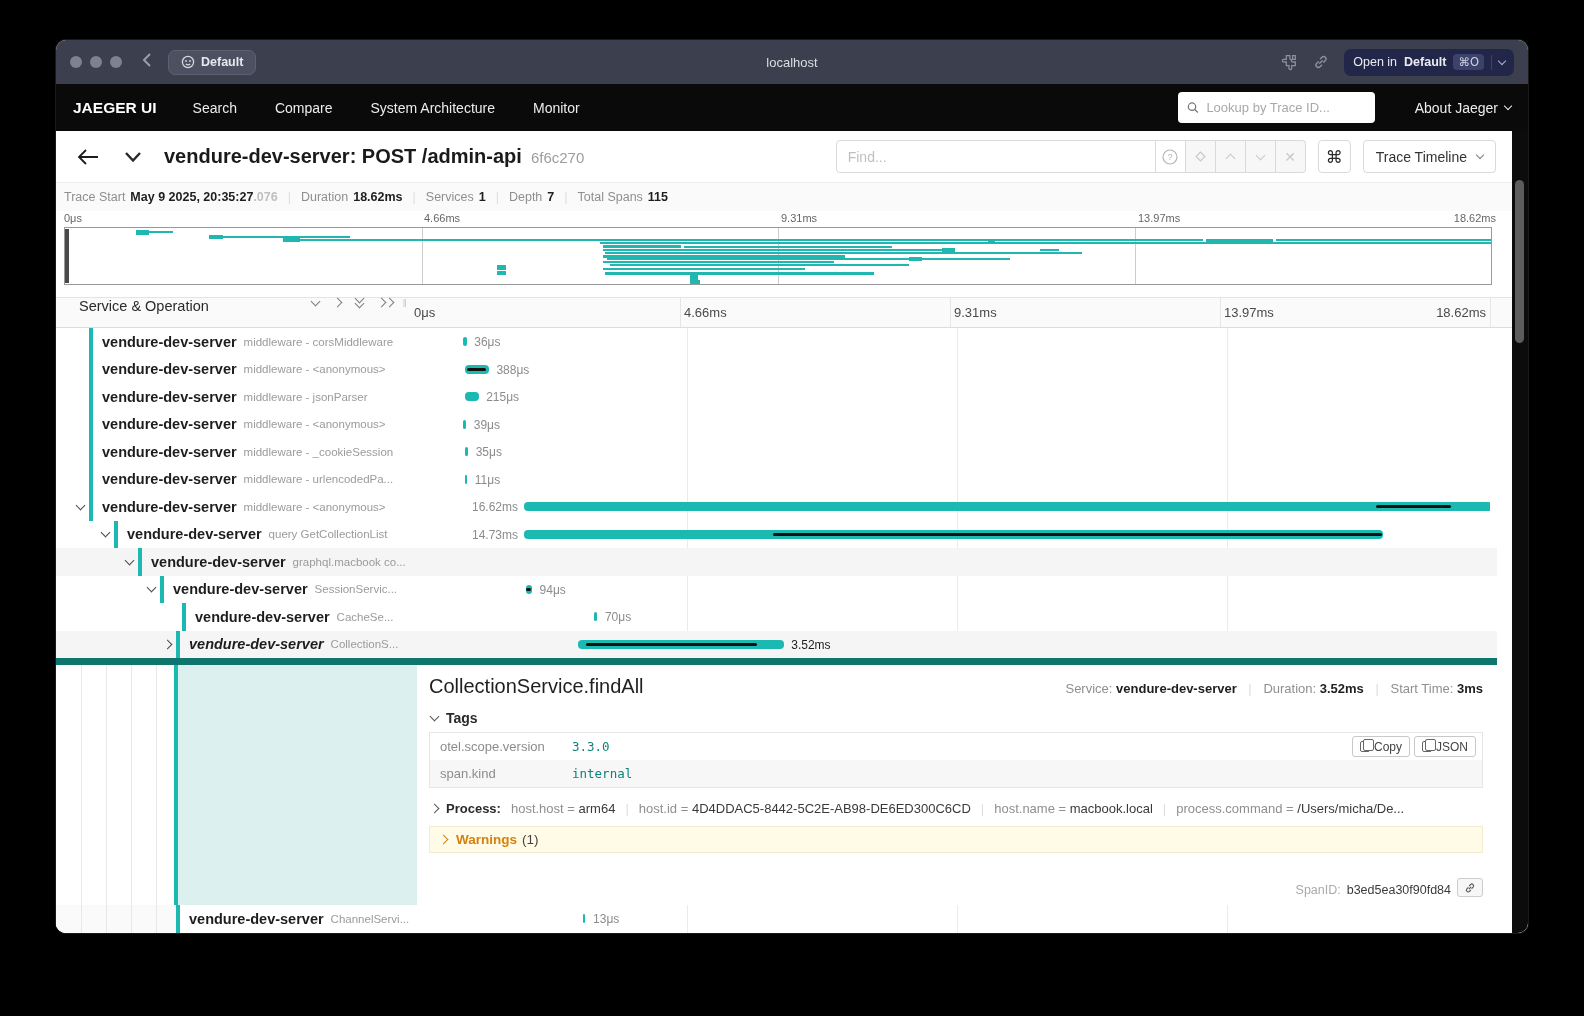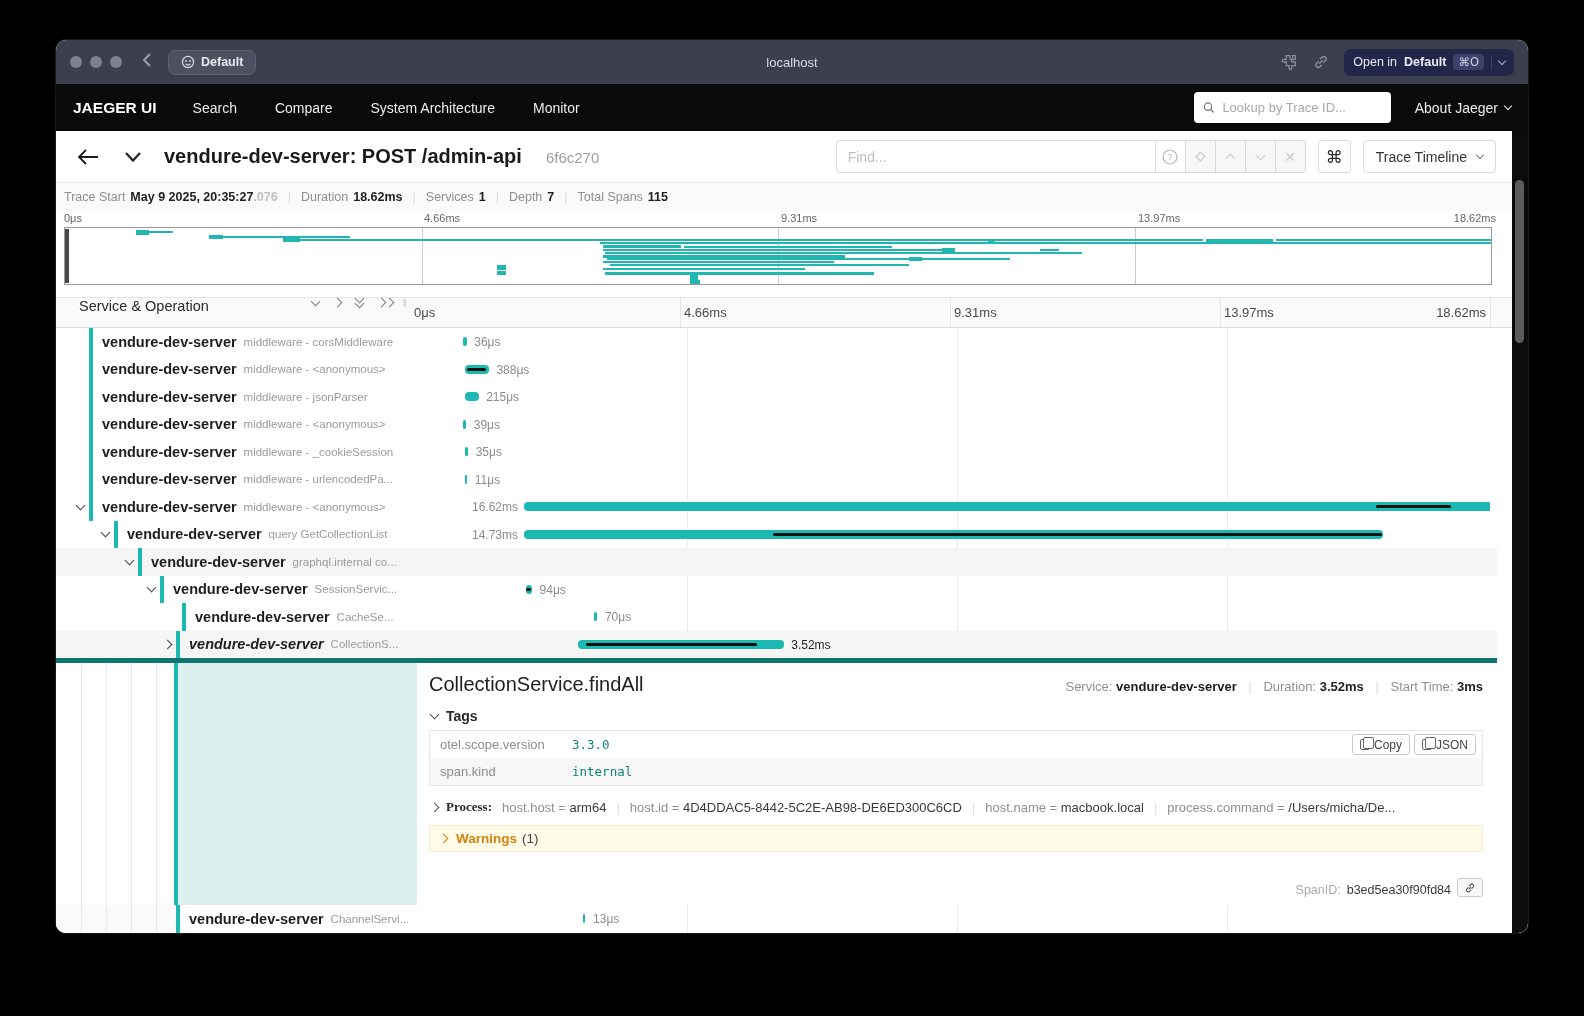--- a/index.html
+++ b/index.html
@@ -20,36 +20,36 @@
   .chrome-ic{color:#8d90a2;width:18px;height:18px;}
   .open-pill{display:flex;align-items:center;gap:7px;background:#222649;border-radius:7px;height:27px;
     padding:0 9px;color:#e9eaf2;font-size:12.5px;}
   .open-pill b{font-weight:bold;}
   .kbd-chip{background:#3d426a;border-radius:4px;padding:1px 5px;font-size:11.5px;color:#cfd2e6;}
   .open-div{width:1px;height:15px;background:#3d426a;}
   
   .nav{height:47px;background:#0a0a0b;display:flex;align-items:center;padding:0 17px;color:#fff;}
   .brand{font-size:15.5px;font-weight:bold;margin-right:36px;}
   .nav-item{font-size:14px;color:#ececec;margin-right:38px;}
-  .nav-right{margin-left:auto;display:flex;align-items:center;gap:24px;}
+  .nav-right{margin-left:auto;display:flex;align-items:center;gap:40px;}
   .lookup{display:flex;align-items:center;background:#fff;border-radius:4px;height:31px;width:197px;padding:0 9px;gap:6px;}
   .lookup input{border:none;outline:none;font-size:13px;width:100%;color:#333;font-family:"Liberation Sans",sans-serif;}
   .lookup input::placeholder{color:#a9a9a9;}
   .about{font-size:14px;color:#ececec;display:flex;align-items:center;gap:7px;}
   
   .page{position:relative;height:802px;background:#fff;}
   .scrollstrip{position:absolute;right:0;top:0;width:16px;height:100%;background:#0c0c0c;z-index:40;}
   .scrollthumb{position:absolute;left:3px;top:49px;width:9px;height:163px;border-radius:5px;background:#5c5c5c;}
   .content{position:absolute;left:0;top:0;width:1456px;height:100%;overflow:hidden;background:#fff;}
   
   .thead{height:51px;display:flex;align-items:center;padding:0 16px 0 10px;background:#fff;}
   .back-btn{width:44px;height:100%;display:flex;align-items:center;justify-content:center;color:#1d1d1d;}
   .collapse-btn{width:46px;display:flex;align-items:center;justify-content:center;color:#2a2a2a;}
   .ttl{font-size:20px;font-weight:bold;color:#1a1a1a;margin-left:8px;white-space:nowrap;}
-  .tid{font-size:15px;color:#9d9d9d;margin-left:24px;font-weight:normal;}
+  .tid{font-size:15px;color:#9d9d9d;margin-left:9px;font-weight:normal;}
   .thead-right{margin-left:auto;display:flex;align-items:center;}
   .findgrp{display:flex;align-items:stretch;height:33px;}
   .find-input{width:320px;border:1px solid #d9d9d9;border-radius:4px 0 0 4px;padding:0 11px;font-size:14px;
     color:#333;outline:none;font-family:"Liberation Sans",sans-serif;}
   .find-input::placeholder{color:#bfbfbf;}
   .addon{border:1px solid #d9d9d9;border-left:none;display:flex;align-items:center;justify-content:center;
     width:30px;color:#b5b5b5;background:#fff;font-size:14px;}
   .addon.dis{background:#f7f7f7;color:#c9c9c9;}
   .addon.last{border-radius:0 4px 4px 0;}
   .sq-btn{border:1px solid #d9d9d9;border-radius:4px;height:33px;width:33px;display:flex;align-items:center;
@@ -92,21 +92,21 @@
   .accent{width:4px;align-self:stretch;background:#1cb8b2;flex:none;margin-right:9px;}
   .svc{font-size:14.5px;font-weight:bold;color:#1d1d1d;white-space:nowrap;}
   .svc.it{font-style:italic;}
   .op{font-size:11.5px;color:#9b9b9b;margin-left:7px;white-space:nowrap;}
   .cell-bars{width:1080px;flex:none;position:relative;overflow:hidden;}
   .bar{position:absolute;top:9px;height:9px;border-radius:4px;background:#1cb8b2;}
   .stripe{position:absolute;top:12px;height:3px;background:#111;border-radius:2px;}
   .bar-lbl{position:absolute;top:7px;font-size:12px;color:#8c8c8c;white-space:nowrap;}
   .bar-lbl.dark{color:#1e1e1e;}
   
-  .detail{position:relative;width:1441px;height:247px;border-top:5px solid #0f766e;display:flex;}
+  .detail{position:relative;width:1441px;height:247px;border-top:7px solid #0f766e;display:flex;}
   .detail-left{width:361px;flex:none;position:relative;background:#fff;}
   .dl-teal{position:absolute;left:118px;right:0;top:0;bottom:0;background:#dcf1ef;border-left:4px solid #1cb8b2;}
   .guide{position:absolute;top:0;bottom:0;width:1px;background:#e8e8e8;}
   .detail-right{flex:1;padding:10px 14px 0 12px;position:relative;}
   .d-titlebar{display:flex;align-items:baseline;}
   .d-title{font-size:20px;color:#1f1f1f;}
   .d-meta{margin-left:auto;font-size:13px;color:#8f8f8f;}
   .d-meta b{color:#1e1e1e;}
   .d-meta .sep{color:#dcdcdc;margin:0 8px;}
   .sect-hd{display:flex;align-items:center;gap:8px;margin:12px 0 6px 2px;font-size:14px;font-weight:bold;color:#2a2a2a;}
@@ -115,21 +115,21 @@
   .tag-row:nth-child(2){background:#f7f7f7;}
   .tag-key{width:132px;color:#8c8c8c;flex:none;}
   .tag-val{font-family:"DejaVu Sans Mono",monospace;font-size:12.5px;color:#0e837b;}
   .tag-btns{position:absolute;right:6px;top:3px;display:flex;gap:4px;}
   .mini-btn{display:flex;align-items:center;gap:4px;border:1px solid #c9c9c9;border-radius:3px;background:#fff;
     height:21px;padding:0 7px;font-size:12px;color:#444;}
   .copy-ic{width:10px;height:11px;border:1.2px solid #666;border-radius:2px;position:relative;}
   .copy-ic:before{content:"";position:absolute;left:2px;top:-3px;width:9px;height:10px;border:1.2px solid #666;
     border-radius:2px;background:#fff;}
   .proc-line{display:flex;align-items:center;margin:13px 0 0 2px;font-size:13px;color:#8f8f8f;white-space:nowrap;overflow:hidden;}
-  .proc-line .plabel{font-weight:bold;color:#2a2a2a;margin:0 10px 0 8px;font-family:Liberation Serif, serif;}
+  .proc-line .plabel{font-weight:bold;color:#2a2a2a;margin:0 10px 0 8px;}
   .kv b{color:#3a3a3a;font-weight:normal;}
   .kv{margin-right:0;}
   .proc-sep{color:#dedede;margin:0 10px;}
   .warn-box{margin-top:10px;background:#fffbe6;border:1px solid #f3ecd2;display:flex;align-items:center;
     height:27px;padding:0 10px;font-size:13.5px;}
   .warn-box .wlabel{color:#d4820f;font-weight:bold;margin:0 5px 0 9px;}
   .warn-box .wcount{color:#444;}
   .spanid-line{position:absolute;right:14px;bottom:8px;display:flex;align-items:flex-end;gap:6px;font-size:12.5px;color:#aaa;}
   .spanid-line b{color:#3a3a3a;font-weight:normal;}
   .link-btn{width:26px;height:19px;border:1px solid #ccc;border-radius:3px;background:#f7f7f7;display:flex;
@@ -450,21 +450,21 @@
             </div>
           </div>
           <div class="row gray">
             <div class="cell-name">
               <span style="flex: 0 0 auto; width: 64px;"></span>
               <span class="chev-slot">
                 <span class="chev down"></span>
               </span>
               <span class="accent"></span>
               <span class="svc">vendure-dev-server</span>
-              <span class="op">graphql.internal co...</span>
+              <span class="op">graphql.macbook co...</span>
             </div>
           </div>
           <div class="row">
             <div class="cell-name">
               <span style="flex: 0 0 auto; width: 86px;"></span>
               <span class="chev-slot">
                 <span class="chev down"></span>
               </span>
               <span class="accent"></span>
               <span class="svc">vendure-dev-server</span>

